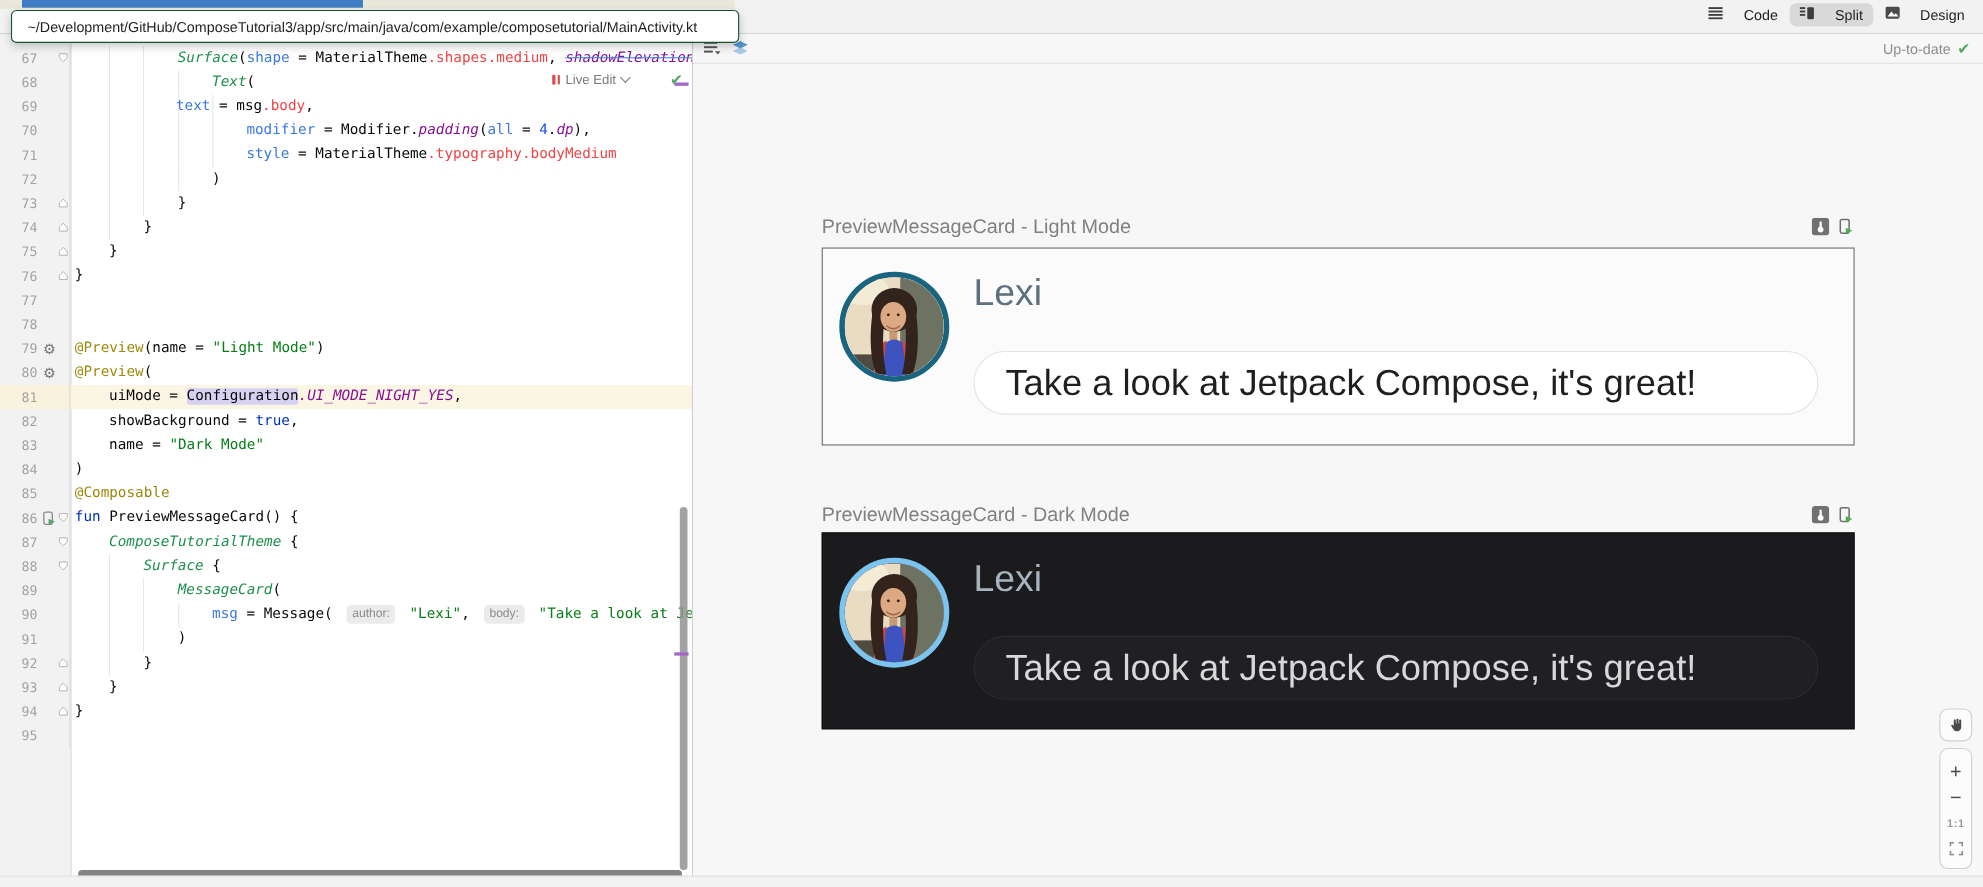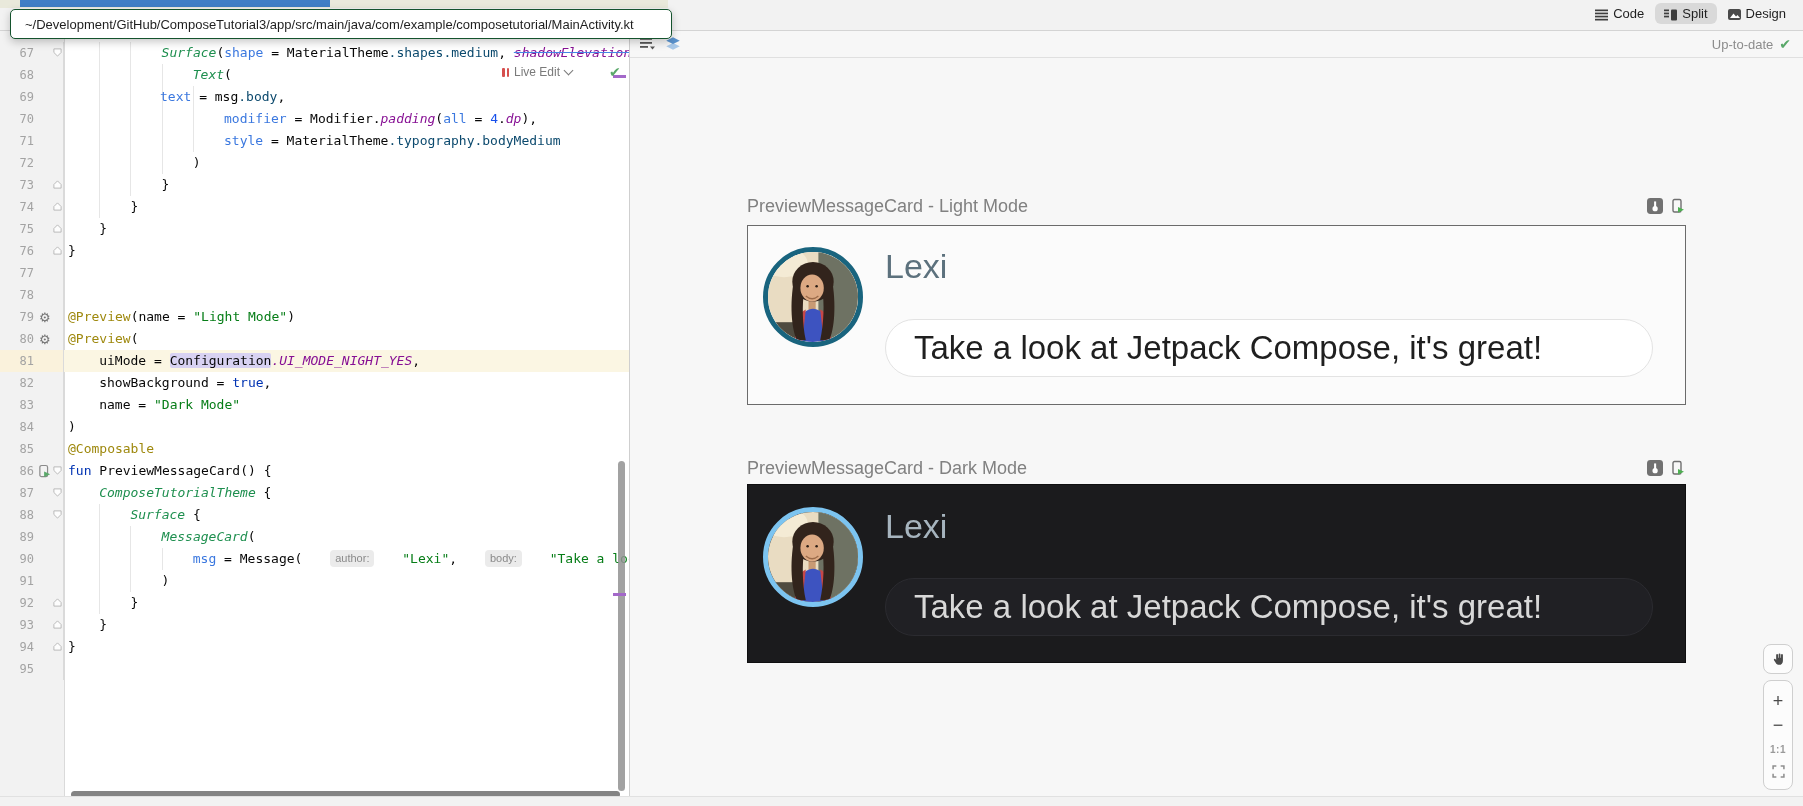--- a/index.html
+++ b/index.html
@@ -5,21 +5,21 @@
   html,body{margin:0;padding:0;background:#E9E9E9;}
   #app{position:relative;width:1803px;height:806px;background:#F7F7F7;overflow:hidden;
        font-family:"Liberation Sans",sans-serif;-webkit-font-smoothing:antialiased;}
 
   
   .header-band{position:absolute;left:0;top:0;width:1803px;height:30px;background:#F2F2F2;
                border-bottom:1px solid #D4D4D4;}
   .tabbar-strip{position:absolute;left:0;top:0;width:668px;height:8px;background:#E9E9DB;}
   .tab-accent{position:absolute;left:20px;top:0;width:310px;height:7px;background:#3F7EC6;}
   .view-switch{position:absolute;right:8px;top:3px;display:flex;align-items:center;gap:2px;}
-  .vs-btn{display:flex;align-items:flex-end;gap:4px;padding:3px 9px;border-radius:6px;
+  .vs-btn{display:flex;align-items:flex-start;gap:18px;padding:3px 9px;border-radius:6px;
           font-size:13px;color:#1F1F1F;cursor:default;}
   .vs-btn.active{background:#D9D9D9;}
 
   
   .path-popup{position:absolute;left:10px;top:9px;width:662px;height:30px;background:#FFFFFF;
               border:1px solid #14532d;border-radius:5px;box-shadow:0 3px 9px rgba(0,0,0,0.22);
               display:flex;align-items:center;padding:0 14px;box-sizing:border-box;
               font-size:13px;color:#1F1F1F;white-space:nowrap;overflow:hidden;z-index:60;}
 
   
@@ -38,28 +38,28 @@
   .fold-ic{position:absolute;right:1px;top:6px;}
   .code-line{flex:1;font:13px/22px "DejaVu Sans Mono",monospace;white-space:pre;color:#080808;
              position:relative;overflow:hidden;}
   .iguide{position:absolute;top:0;bottom:0;width:1px;background:#E6E6E6;}
   .s-p{color:#080808}
   .s-kw{color:#0033B3}
   .s-num{color:#1750EB}
   .s-str{color:#067D17}
   .s-ann{color:#9E880D}
   .s-par{color:#3B78DF}
-  .s-prop{color:#0c4a6e}
+  .s-prop{color:#ef4444}
   .s-propi{color:#871094;font-style:italic}
   .s-fn{color:#1E8F4F;font-style:italic}
   .s-hl{background:#D8D2F2;border-radius:2px;}
   .s-strike{color:#871094;font-style:italic;text-decoration:line-through;
             text-decoration-color:#4585E5;}
   .s-chip{display:inline-block;font:11px/15px "Liberation Sans",sans-serif;color:#8A8A8A;
-          background:#EBEBEB;border-radius:4px;padding:1px 5px;margin:0 20px;vertical-align:1px;}
+          background:#EBEBEB;border-radius:4px;padding:1px 5px;margin:0 5px;vertical-align:1px;}
 
   .live-edit{position:absolute;left:497px;top:31px;height:18px;display:flex;align-items:center;
              gap:5px;background:rgba(255,255,255,0.92);padding:1px 5px;border-radius:3px;z-index:20;}
   .le-pause{display:flex;gap:2px;}
   .le-pause i{display:block;width:2.5px;height:9px;background:#D6504F;border-radius:1px;}
   .le-label{font-size:12px;color:#7A7A7A;}
   .chev{width:6px;height:6px;border-right:1.6px solid #7A7A7A;border-bottom:1.6px solid #7A7A7A;
         transform:rotate(45deg);display:inline-block;margin-top:-4px;}
   .le-check{position:absolute;left:609px;top:33px;font-size:14px;color:#59A869;z-index:21;}
 

